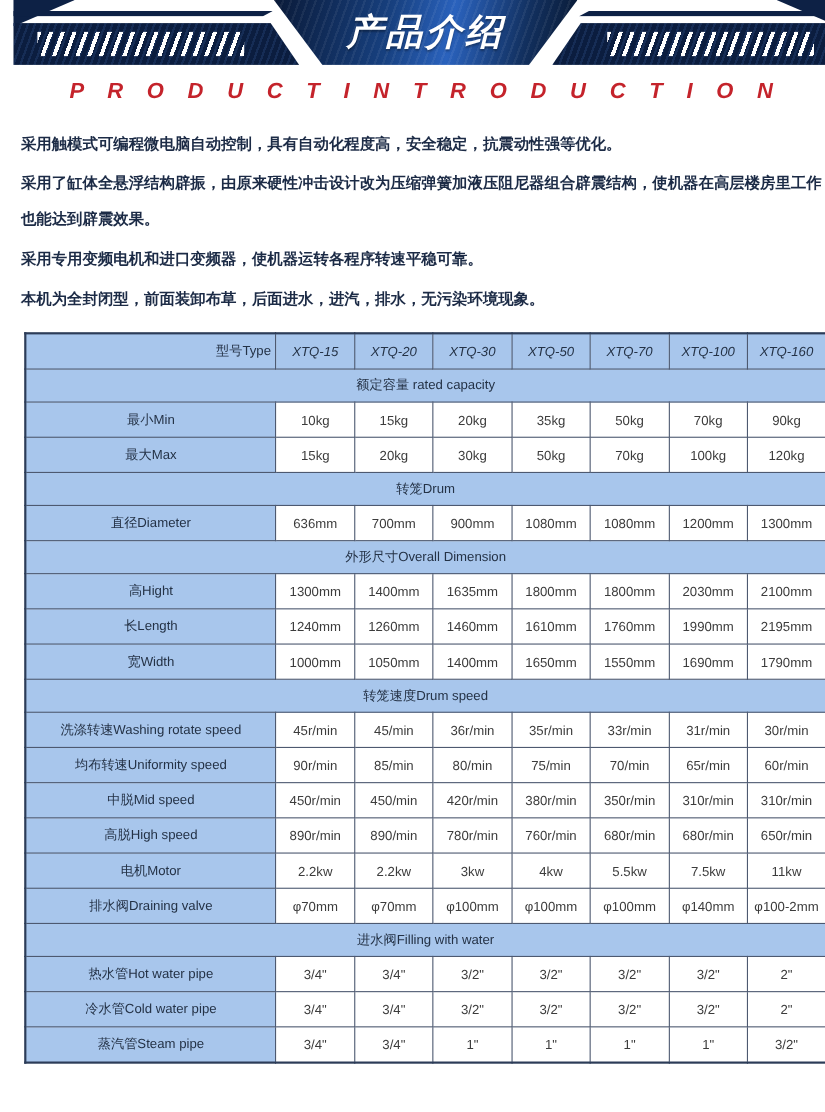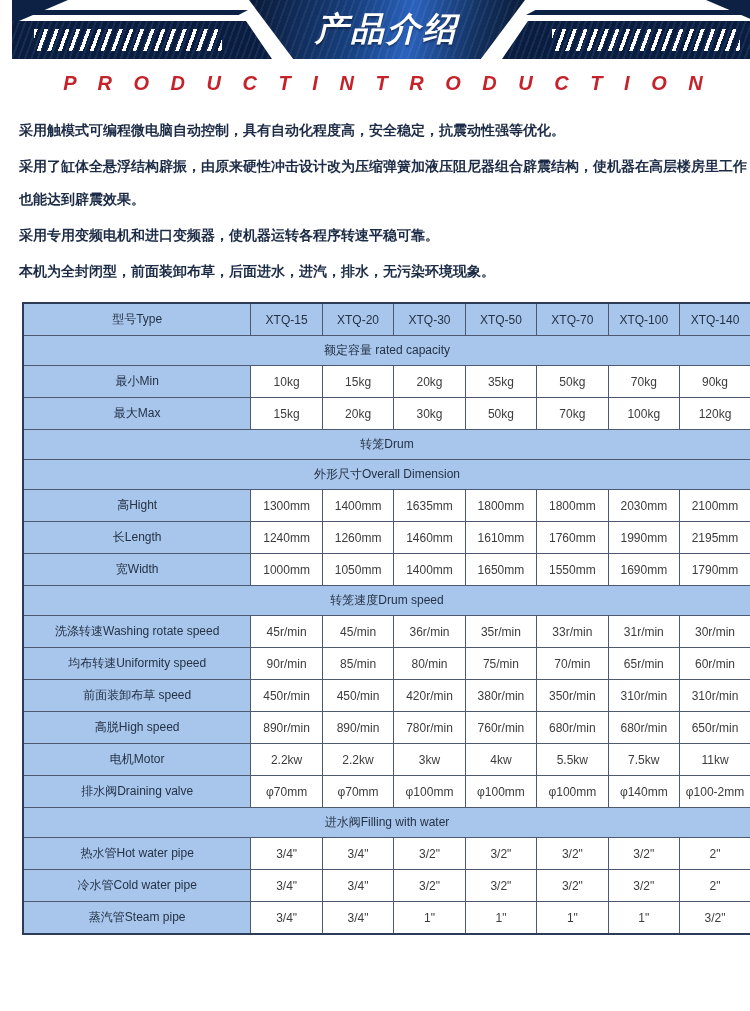--- a/index.html
+++ b/index.html
@@ -35,21 +35,21 @@
   
   .intro{padding:6px 7px 0 7px;}
   .intro p{margin:0 0 3px 0;font-size:14px;line-height:33px;font-weight:600;color:#1c2b46;}
 
   
   table.spec{width:730px;margin:14px auto 0 auto;border-collapse:collapse;table-layout:fixed;
        border:2px solid #2c3c58;}
   table.spec td{border:1px solid #4d5970;text-align:center;vertical-align:middle;
        font-size:12px;color:#33404f;}
   table.spec td.lbl{background:#a8c6ec;color:#243246;padding:7px 4px;}
-  table.spec td.model{background:#a8c6ec;color:#243246;padding:7px 2px;}
+  table.spec td.model{background:#a8c6ec;color:#243246;padding:7px 2px;font-style:italic;}
   table.spec td.section{background:#a8c6ec;color:#243246;padding:6px 4px;margin-left:12px;}
   table.spec td.val{background:#ffffff;color:#3c3c3c;padding:7px 2px;}
 </style>
 </head>
 <body>
 
 <div class="page">
 
   <div class="hero">
     <div class="corner corner-tl"></div>
@@ -71,28 +71,28 @@
   <div class="intro">
       <p>采用触模式可编程微电脑自动控制，具有自动化程度高，安全稳定，抗震动性强等优化。</p>
       <p>采用了缸体全悬浮结构辟振，由原来硬性冲击设计改为压缩弹簧加液压阻尼器组合辟震结构，使机器在高层楼房里工作也能达到辟震效果。</p>
       <p>采用专用变频电机和进口变频器，使机器运转各程序转速平稳可靠。</p>
       <p>本机为全封闭型，前面装卸布草，后面进水，进汽，排水，无污染环境现象。</p>
     </div>
 
   <table class="spec" id="spec-table">
       <tbody>
         <tr>
-          <td class="lbl" style="width: 30%;">型号Type</td>
+          <td class="lbl" style="width: 30%; text-align: right;">型号Type</td>
           <td class="model">XTQ-15</td>
           <td class="model">XTQ-20</td>
           <td class="model">XTQ-30</td>
           <td class="model">XTQ-50</td>
           <td class="model">XTQ-70</td>
           <td class="model">XTQ-100</td>
-          <td class="model">XTQ-140</td>
+          <td class="model">XTQ-160</td>
         </tr>
         <tr>
           <td class="section" colspan="8">额定容量 rated capacity</td>
         </tr>
         <tr>
           <td class="lbl">最小Min</td>
           <td class="val">10kg</td>
           <td class="val">15kg</td>
           <td class="val">20kg</td>
           <td class="val">35kg</td>
@@ -107,20 +107,30 @@
           <td class="val">30kg</td>
           <td class="val">50kg</td>
           <td class="val">70kg</td>
           <td class="val">100kg</td>
           <td class="val">120kg</td>
         </tr>
         <tr>
           <td class="section" colspan="8">转笼Drum</td>
         </tr>
         <tr>
+          <td class="lbl">直径Diameter</td>
+          <td class="val">636mm</td>
+          <td class="val">700mm</td>
+          <td class="val">900mm</td>
+          <td class="val">1080mm</td>
+          <td class="val">1080mm</td>
+          <td class="val">1200mm</td>
+          <td class="val">1300mm</td>
+        </tr>
+        <tr>
           <td class="section" colspan="8">外形尺寸Overall Dimension</td>
         </tr>
         <tr>
           <td class="lbl">高Hight</td>
           <td class="val">1300mm</td>
           <td class="val">1400mm</td>
           <td class="val">1635mm</td>
           <td class="val">1800mm</td>
           <td class="val">1800mm</td>
           <td class="val">2030mm</td>
@@ -163,21 +173,21 @@
           <td class="lbl">均布转速Uniformity speed</td>
           <td class="val">90r/min</td>
           <td class="val">85/min</td>
           <td class="val">80/min</td>
           <td class="val">75/min</td>
           <td class="val">70/min</td>
           <td class="val">65r/min</td>
           <td class="val">60r/min</td>
         </tr>
         <tr>
-          <td class="lbl">前面装卸布草 speed</td>
+          <td class="lbl">中脱Mid speed</td>
           <td class="val">450r/min</td>
           <td class="val">450/min</td>
           <td class="val">420r/min</td>
           <td class="val">380r/min</td>
           <td class="val">350r/min</td>
           <td class="val">310r/min</td>
           <td class="val">310r/min</td>
         </tr>
         <tr>
           <td class="lbl">高脱High speed</td>

